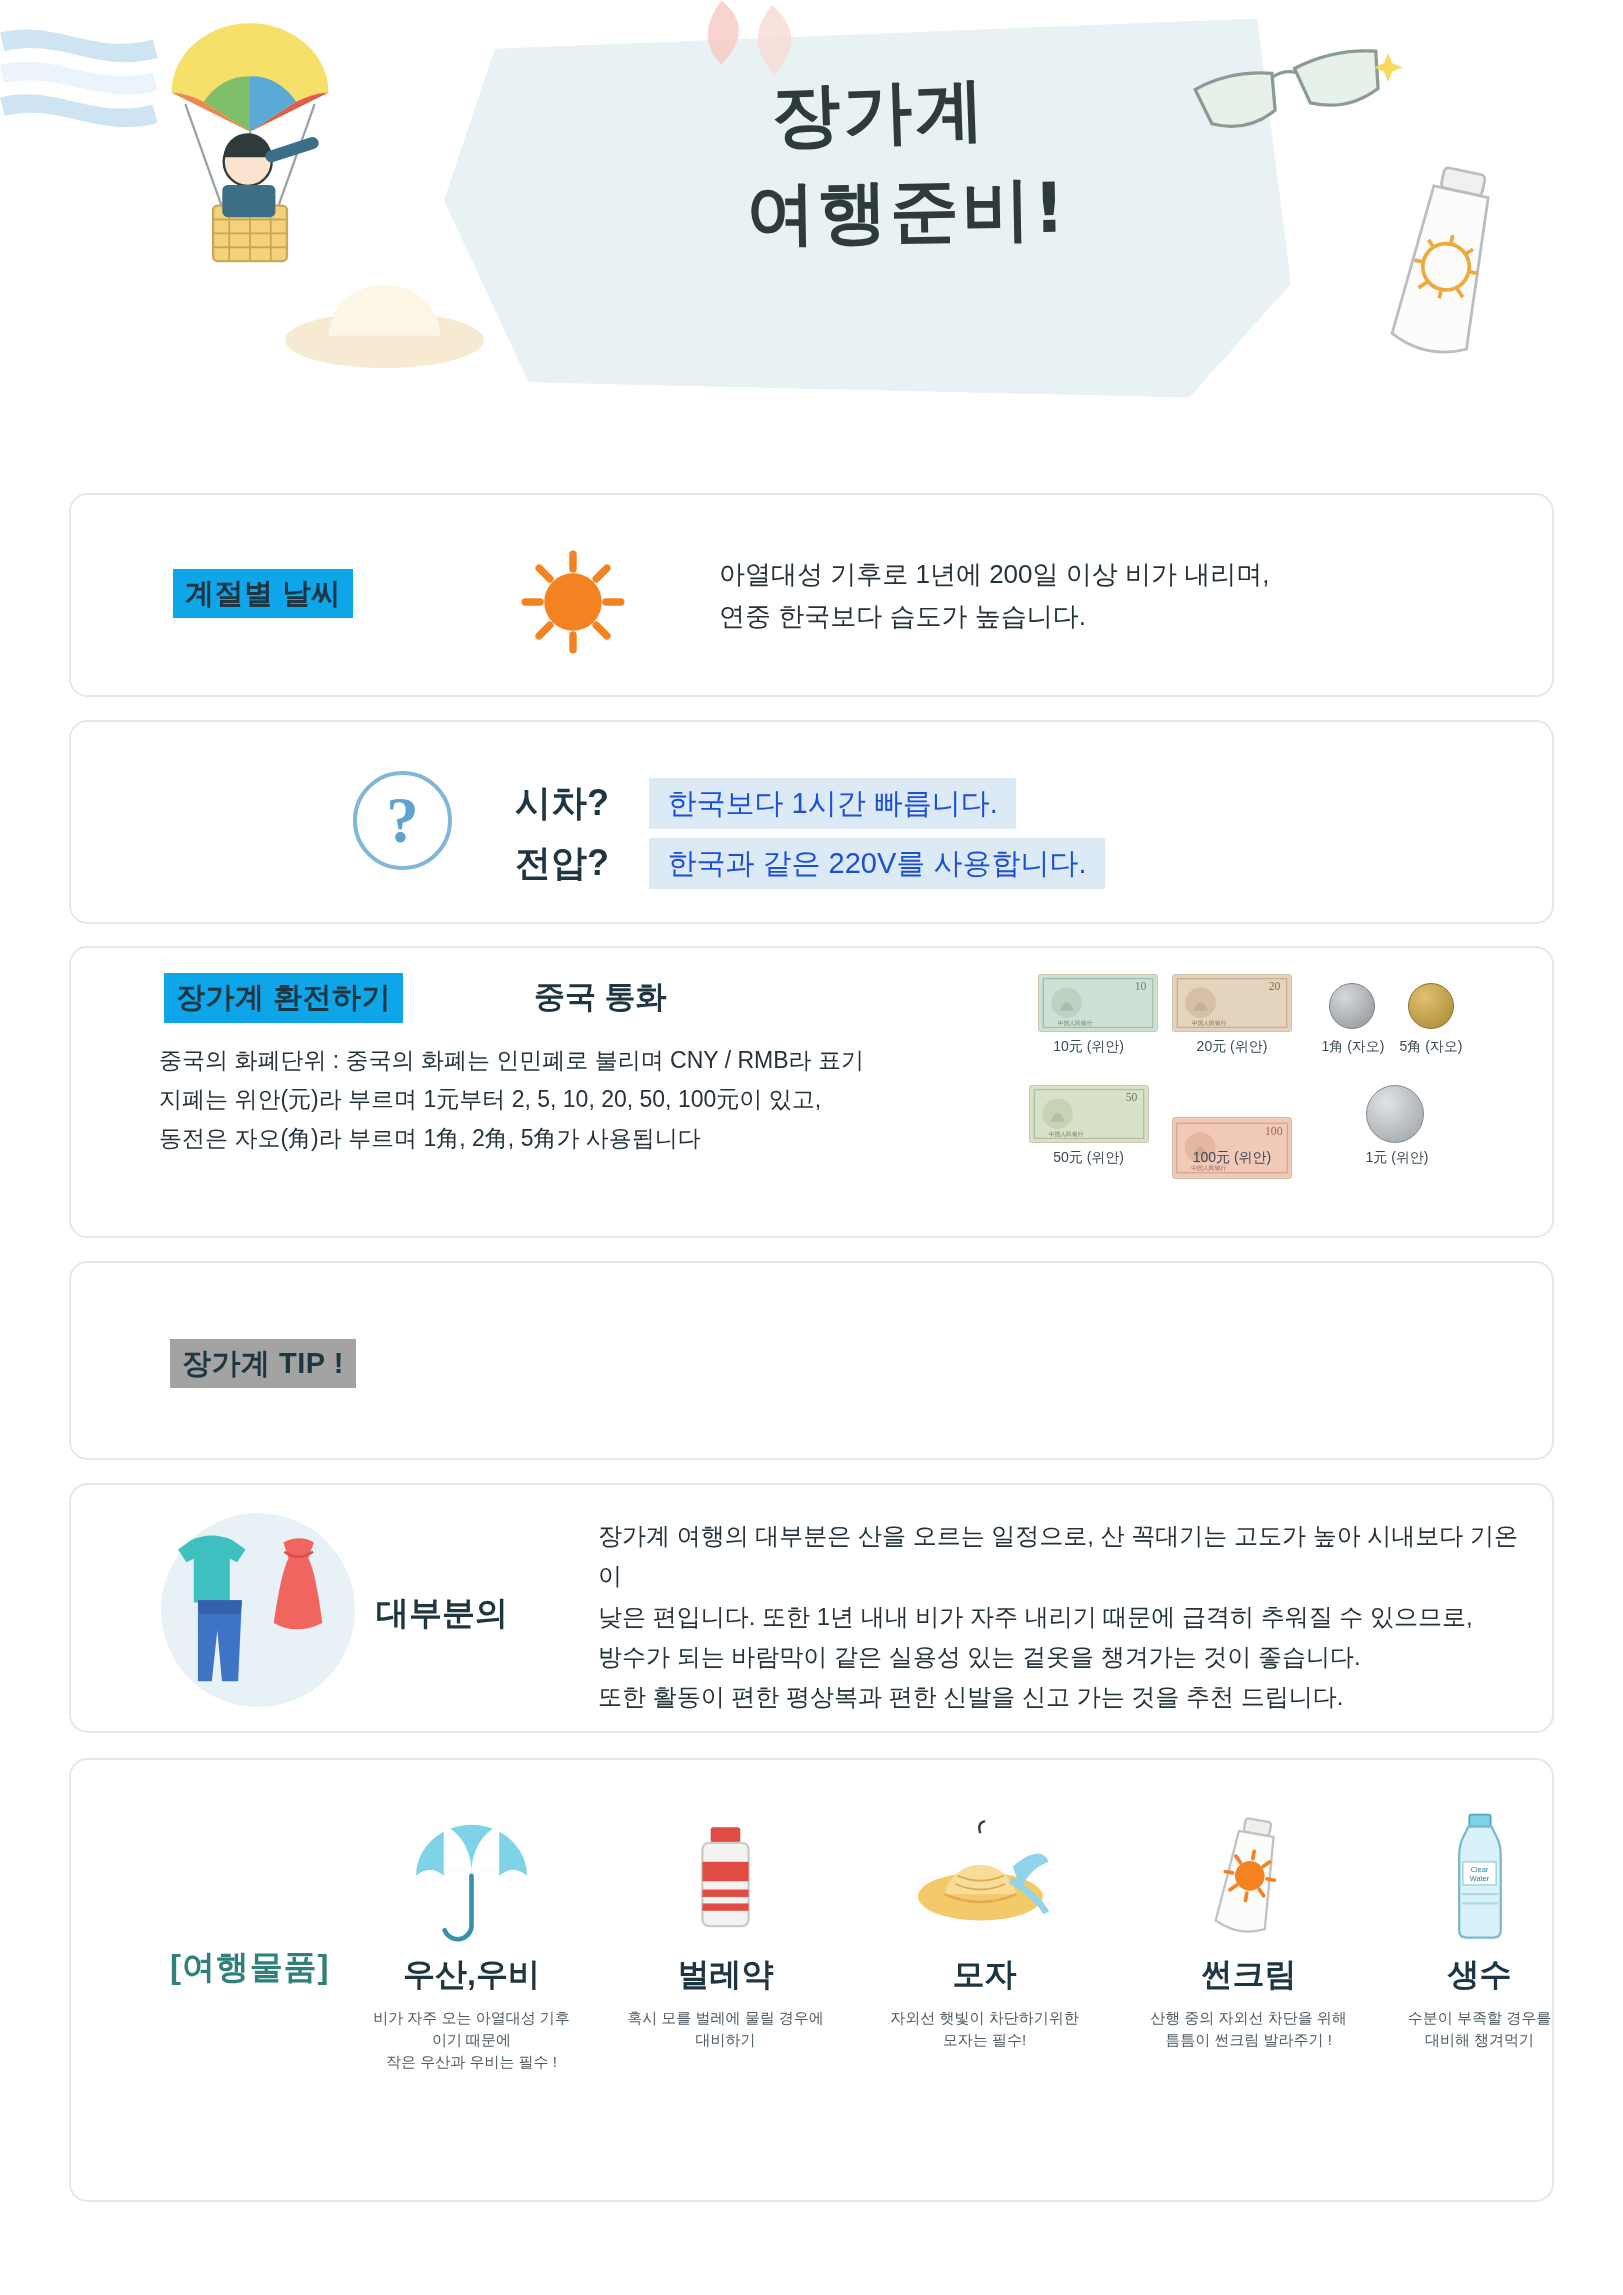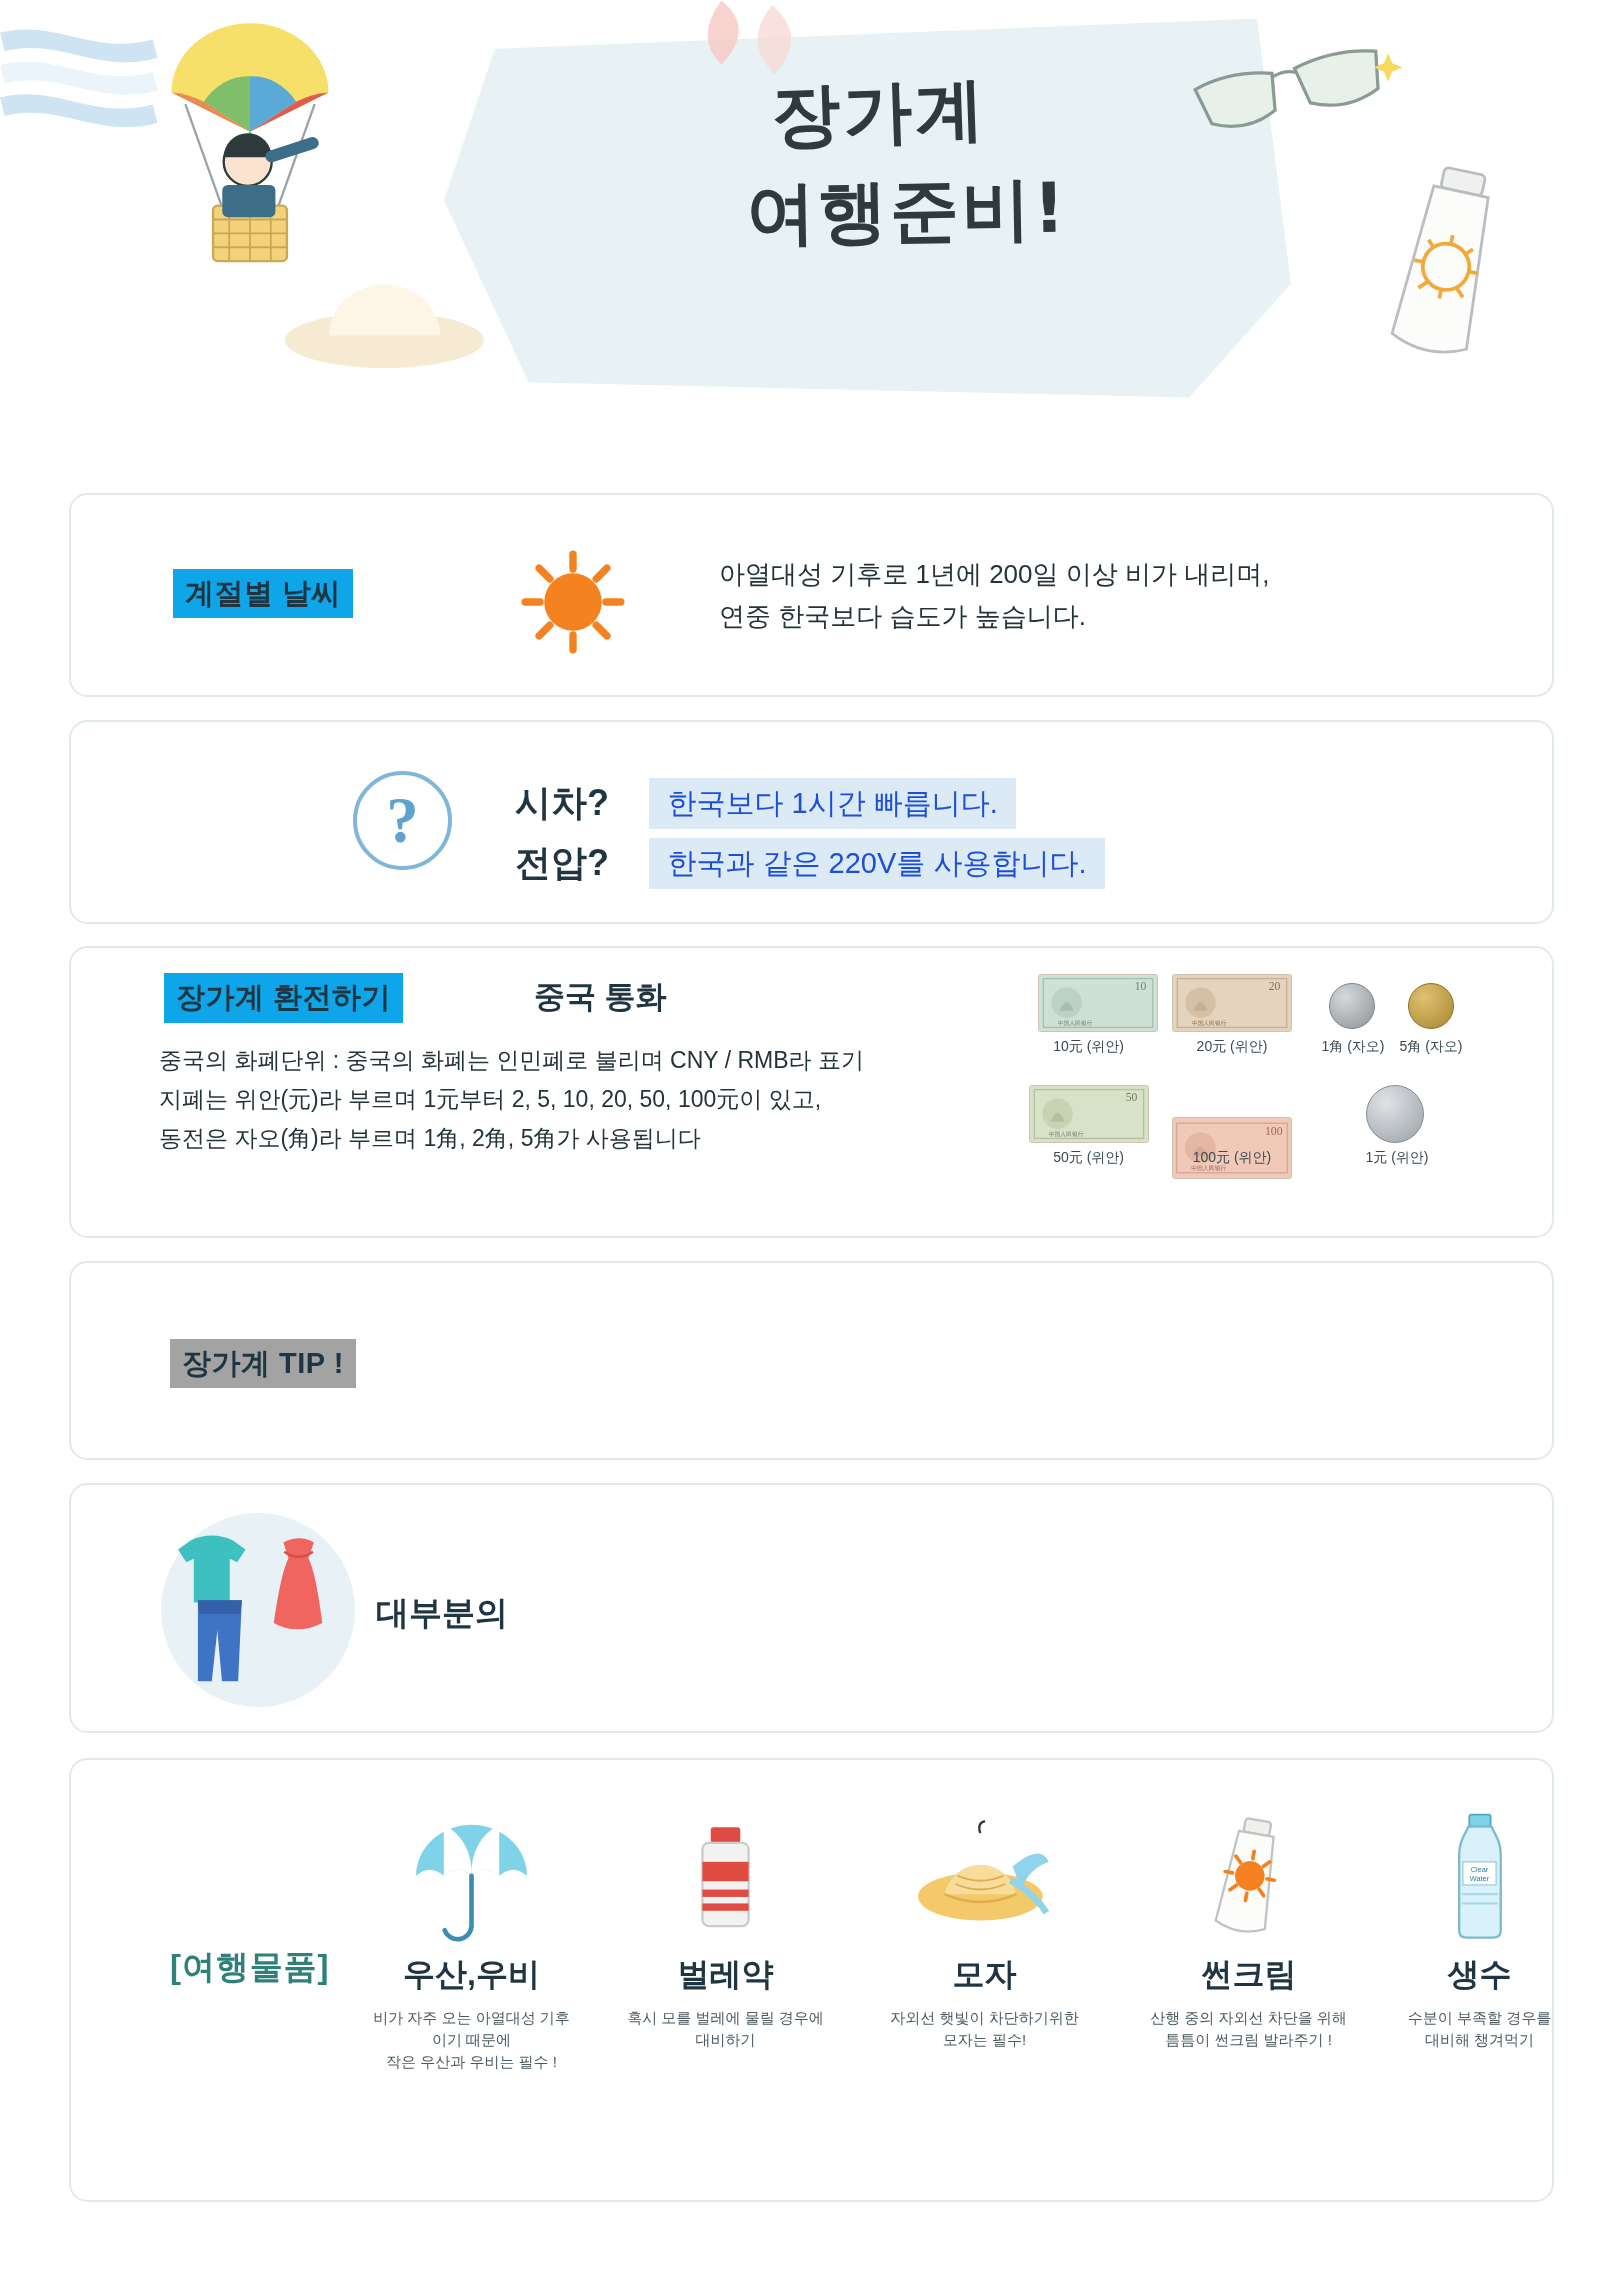--- a/index.html
+++ b/index.html
@@ -329,20 +329,26 @@
 
     <path d="M45 35 q45 -20 90 0 l28 20 -18 28 -16 -8 v95 h-78 v-95 l-16 8 -18 -28z" fill="#3fc0c0"></path>
 
     <path d="M60 165 h95 l-8 175 h-35 l-10 -110 -12 110 h-30 z" fill="#3f73c4"></path>
     <path d="M60 165 h95 l-3 30 h-89z" fill="#3560aa"></path>
 
     <path d="M245 40 q35 -18 66 0 l-12 34 q16 30 30 140 q-55 28 -105 0 q16 -110 32 -140z" fill="#f0655f"></path>
     <path d="M247 60 q30 22 62 0" stroke="#d2504b" stroke-width="5" fill="none"></path>
   </svg>
   <div class="cloth-label">대부분의</div>
+  <div class="cloth-text">
+    <div>장가계 여행의 대부분은 산을 오르는 일정으로, 산 꼭대기는 고도가 높아 시내보다 기온이</div>
+    <div>낮은 편입니다. 또한 1년 내내 비가 자주 내리기 때문에 급격히 추워질 수 있으므로,</div>
+    <div>방수가 되는 바람막이 같은 실용성 있는 겉옷을 챙겨가는 것이 좋습니다.</div>
+    <div>또한 활동이 편한 평상복과 편한 신발을 신고 가는 것을 추천 드립니다.</div>
+  </div>
 </div>
 
 <div class="card" id="card-items">
   <div class="items-title">[여행물품]</div>
 
   <div class="item" style="left:301px;">
     <div class="ico">
       <svg viewBox="0 0 300 290" style="width:139px;height:134px;">
         <path d="M30 140 a120 110 0 0 1 240 0 q-30 -26 -60 0 q-30 -26 -60 0 q-30 -26 -60 0 q-30 -26 -60 0z" fill="#7fd3e8"></path>
         <path d="M90 140 q30 -26 60 0 a95 110 0 0 0 -60 -110z" fill="#ffffff"></path>

